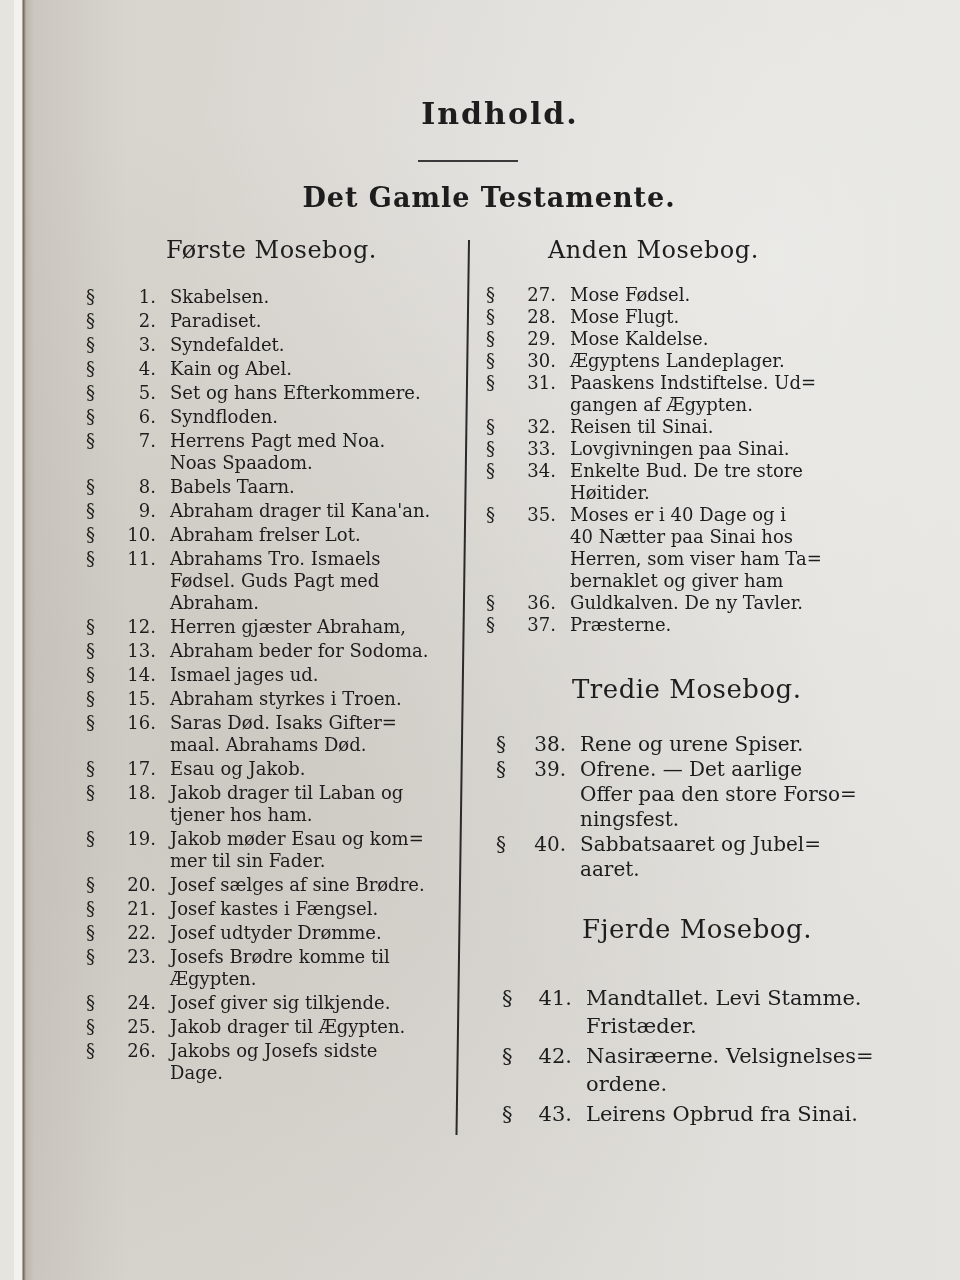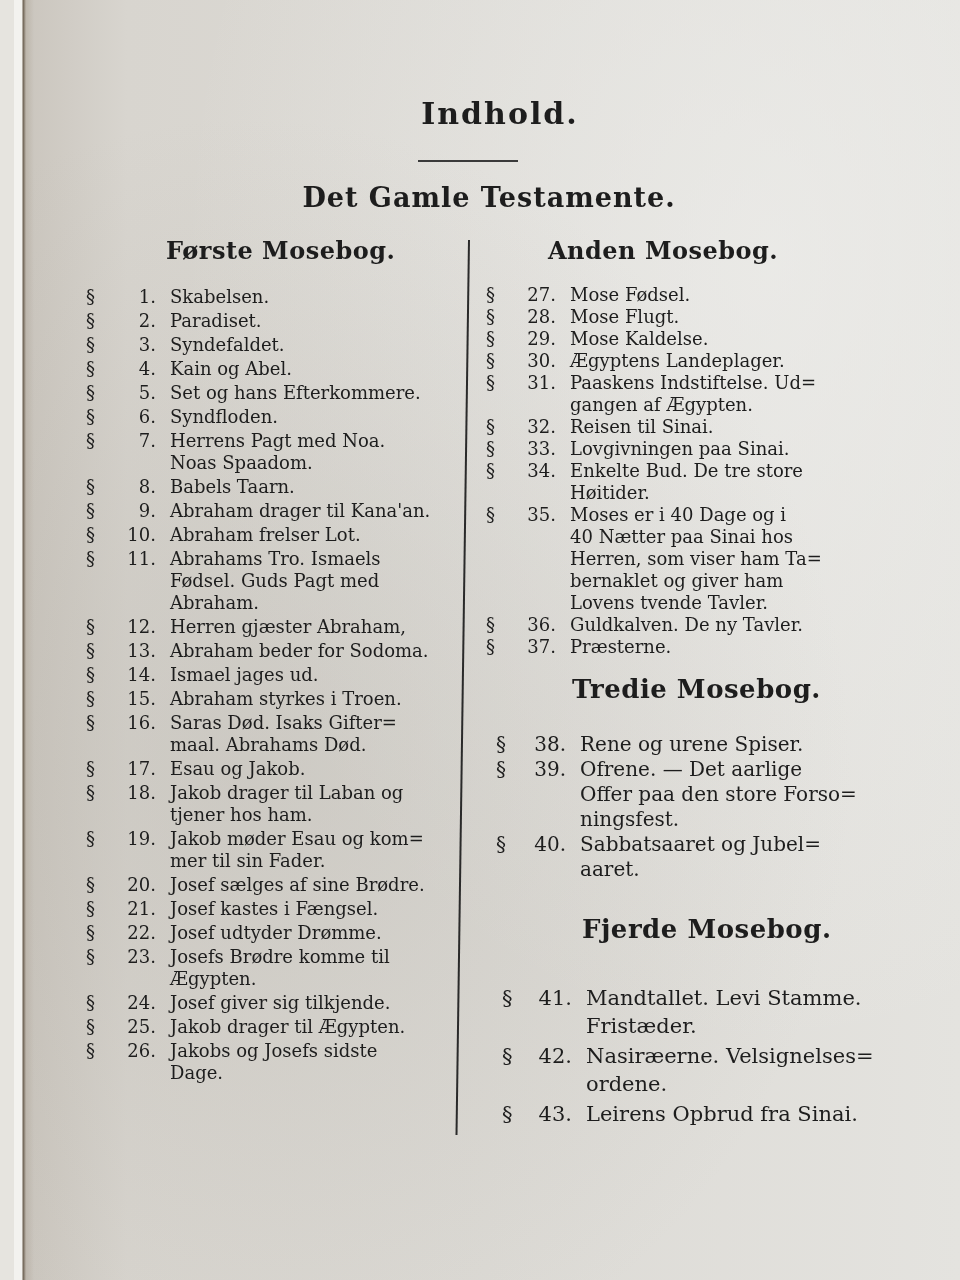--- a/index.html
+++ b/index.html
@@ -72,21 +72,21 @@
     left: 468px;
     top: 240px;
     width: 2px;
     height: 895px;
     background: #2a2a2a;
     transform: rotate(0.8deg);
     transform-origin: top left;
   }
   .book-heading {
     position: absolute;
-    font-weight: bold;
+    font-weight: normal;
     font-size: 24px;
     letter-spacing: 0.5px;
     white-space: nowrap;
   }
   .entries {
     position: absolute;
     font-size: 18px;
     line-height: 22px;
   }
   .entry {
@@ -381,21 +381,20 @@
       </span>
     </div>
     <div class="entry">
       <span class="sect">§</span>
       <span class="num">35.</span>
       <span class="txt">
         <span class="ln">Moses er i 40 Dage og i</span>
         <span class="ln">40 Nætter paa Sinai hos</span>
         <span class="ln">Herren, som viser ham Ta=</span>
         <span class="ln">bernaklet og giver ham</span>
-        <span class="ln">Lovens tvende Tavler.</span>
       </span>
     </div>
     <div class="entry">
       <span class="sect">§</span>
       <span class="num">36.</span>
       <span class="txt">
         <span class="ln">Guldkalven. De ny Tavler.</span>
       </span>
     </div>
     <div class="entry">

